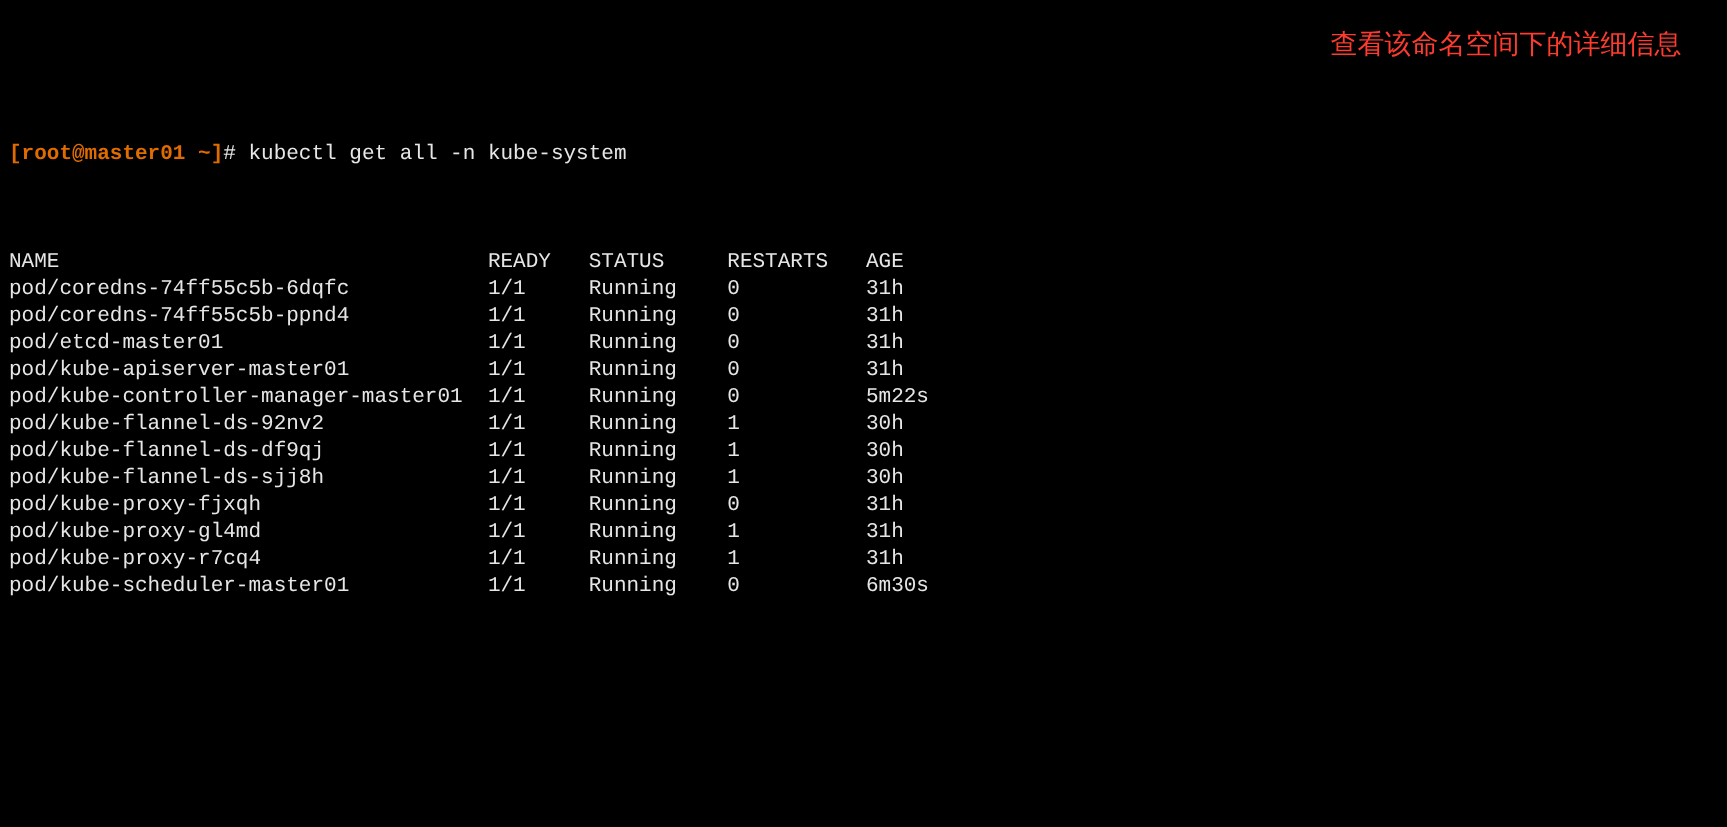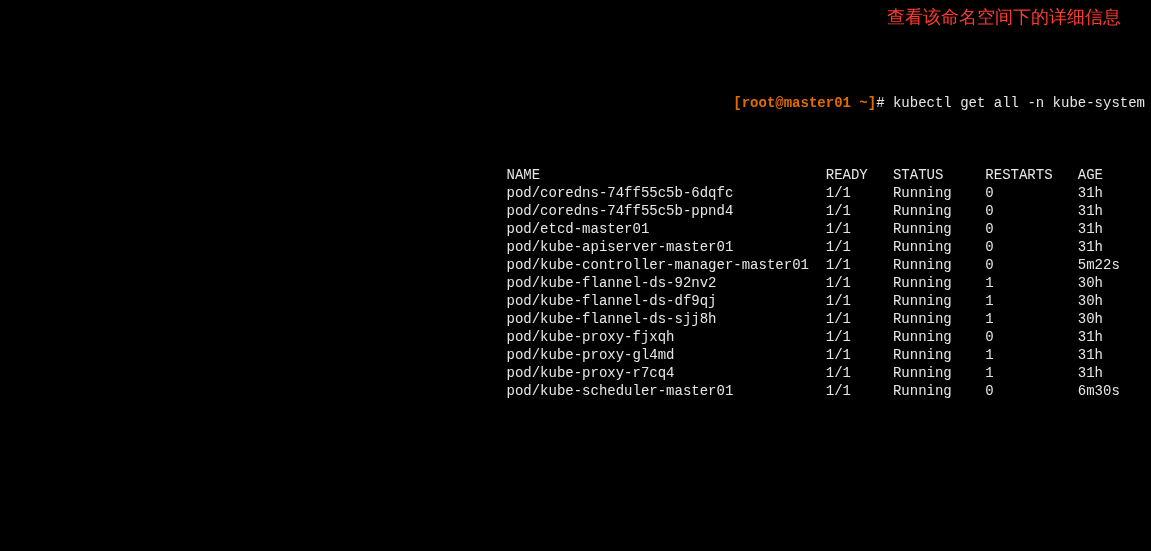--- a/index.html
+++ b/index.html
@@ -12,28 +12,28 @@
     font-family: "Consolas", "Menlo", "Courier New", monospace;
     font-size: 14px;
     line-height: 18px;
     color: #e6e6e6;
   }
   .terminal {
     padding: 4px 6px;
     white-space: pre;
     position: relative;
   }
-  .line { white-space: pre; text-align: right; }
+  .line { white-space: pre; }
   .prompt-user { color: #e06c00; font-weight: bold; }
   .prompt-hash { color: #e6e6e6; }
   .cmd { color: #e6e6e6; }
   .annotation {
     position: absolute;
     right: 30px;
-    top: 8px;
+    top: 20px;
     color: #ff3b30;
     font-family: "Microsoft YaHei", sans-serif;
     font-size: 18px;
     font-weight: 500;
   }
 </style>
 </head>
 <body>
 
 <div class="terminal">

